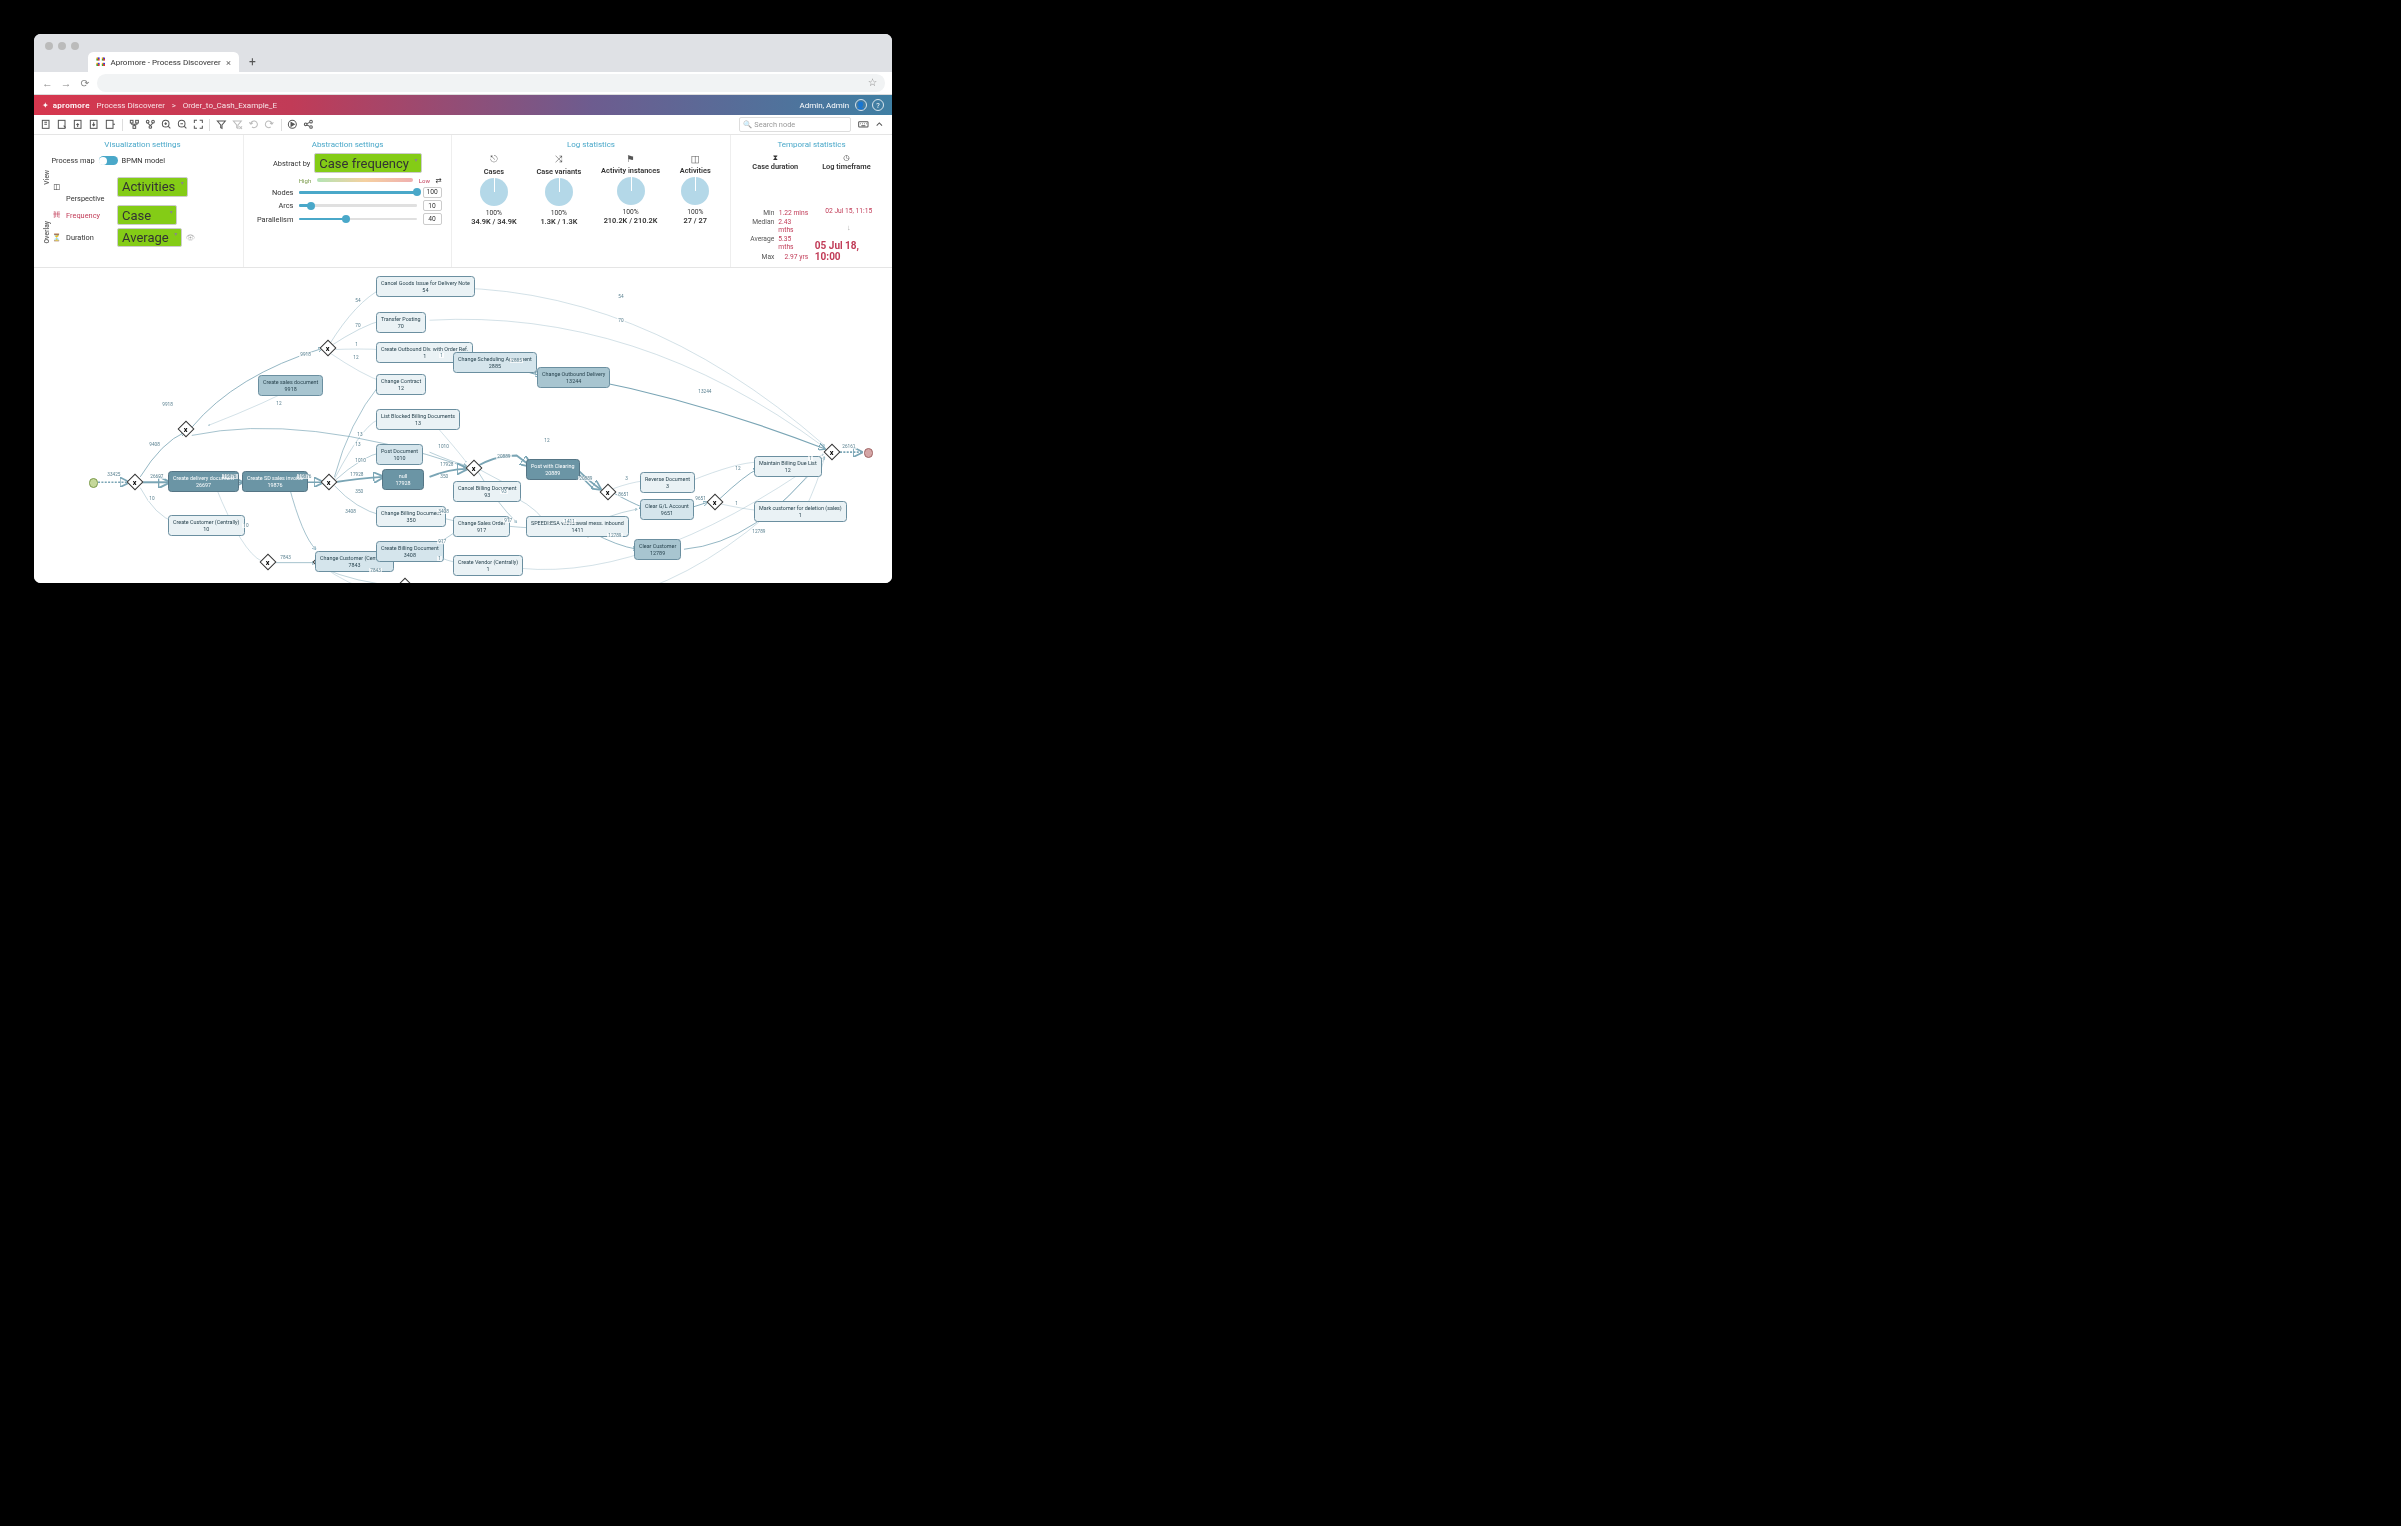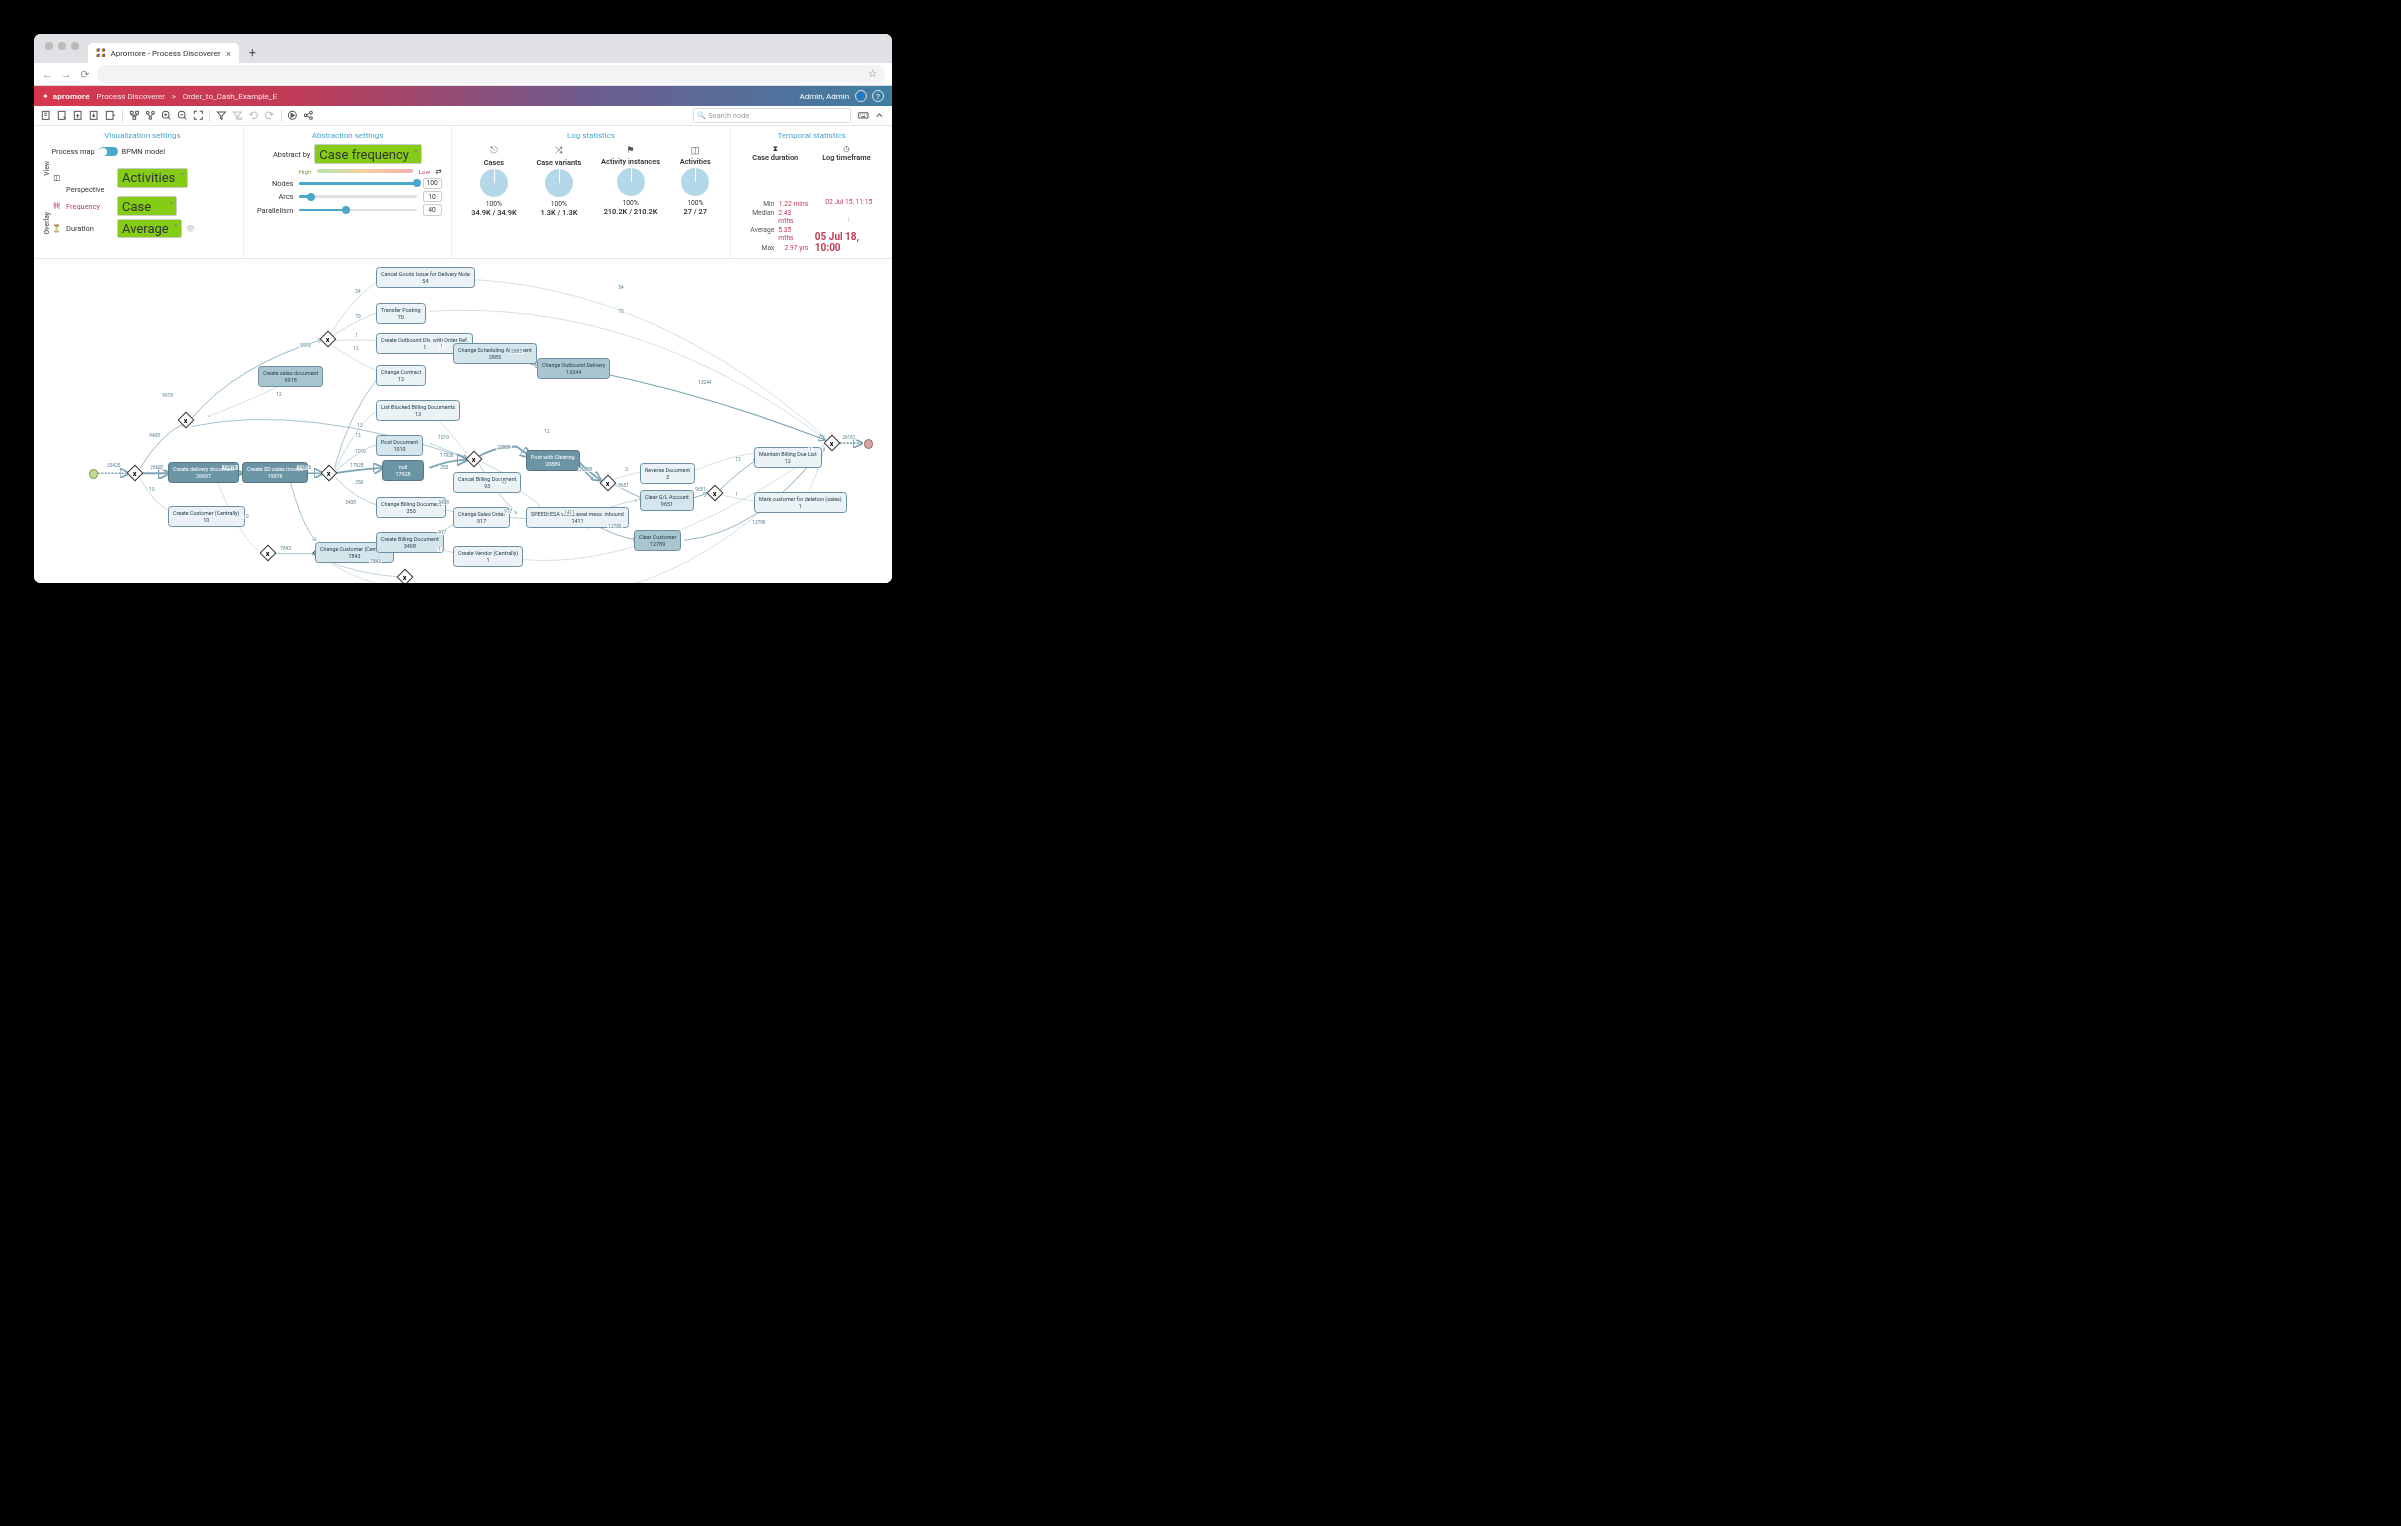--- a/index.html
+++ b/index.html
@@ -1,40 +1,40 @@
 <!DOCTYPE html>
 <html style="font-size:10.7px"><head>
 <meta charset="utf-8">
 <style>
   * { box-sizing: border-box; margin: 0; padding: 0; font-family: -apple-system, BlinkMacSystemFont, "Segoe UI", Roboto, Helvetica, Arial, sans-serif; }
   body { background: #000; padding: 34px; }
   .window { width: 858px; height: 549px; background: #fff; border-radius: 6.7px; overflow: hidden; box-shadow: 0 13.4px 40px rgba(0,0,0,.5); position: relative; }
   
-  .chrome-top { height: 29px; background: #dfe1e5; display: flex; align-items: flex-end; padding: 0 6.7px; text-align: center; }
+  .chrome-top { height: 38px; background: #dfe1e5; display: flex; align-items: flex-end; padding: 0 6.7px; text-align: center; }
   .traffic { position: absolute; top: 8px; left: 10.7px; display: flex; gap: 5.4px; }
   .traffic span { width: 8px; height: 8px; border-radius: 50%; background: #bbb; display: inline-block; }
   .tab { background: #fff; border-radius: 5.4px 5.4px 0 0; height: 20px; display: flex; align-items: center; padding: 0 8px; font-size: 8px; color: #333; gap: 5.4px; margin-left: 47px; }
   .tab .fav { width: 9.4px; height: 9.4px; background: radial-gradient(circle, #d33 1.3px, transparent 1.3px), radial-gradient(circle, #3a3 1.3px, transparent 1.3px) 4px 0, radial-gradient(circle, #33d 1.3px, transparent 1.3px) 0 4px, radial-gradient(circle, #fa0 1.3px, transparent 1.3px) 4px 4px; background-size: 5.4px 5.4px; border-radius: 1.3px; }
   .tab .close { color: #666; font-size: 9.4px; }
   .newtab { width: 16px; height: 16px; display: flex; align-items: center; justify-content: center; color: #555; font-size: 12px; margin-left: 5.4px; margin-bottom: 2px; }
   .chrome-url { height: 23px; background: #fff; border-bottom: 0.7px solid #ddd; display: flex; align-items: center; padding: 0 6.7px; gap: 5.4px; }
   .chrome-url .nav-ic { color: #888; font-size: 10.7px; width: 13.4px; text-align: center; }
   .urlbar { flex: 1; height: 17.4px; background: #f1f3f4; border-radius: 8.7px; display: flex; align-items: center; justify-content: flex-end; padding: 0 8px; color: #888; }
   
   .app-header { height: 20px; background: linear-gradient(90deg, #d6374e 0%, #c13b57 30%, #6d5c8f 65%, #3f7fa3 100%); display: flex; align-items: center; padding: 0 8px; color: #fff; font-size: 8px; }
   .app-header .logo { font-weight: 600; letter-spacing: 0.3px; }
   .app-header .bc { opacity: .85; margin-left: 6.7px; }
   .app-header .right { margin-left: auto; display: flex; align-items: center; gap: 5.4px; }
   .app-header .ic { width: 12px; height: 12px; border: 1px solid rgba(255,255,255,.8); border-radius: 50%; display: inline-flex; align-items: center; justify-content: center; font-size: 7.4px; }
   
   .toolbar { height: 20px; border-bottom: 0.7px solid #e5e5e5; display: flex; align-items: center; padding: 0 5.4px; gap: 1.3px; }
   .tbtn { width: 14.7px; height: 14.7px; display: flex; align-items: center; justify-content: center; color: #555; border-radius: 2px; }
   .tbtn svg { width: 10.7px; height: 10.7px; stroke: #555; fill: none; stroke-width: 1.5; }
   .tsep { width: 0.7px; height: 12px; background: #ddd; margin: 0 2.7px; }
-  .toolbar .search { margin-left: auto; height: 14.7px; width: 158px; border: 0.7px solid #ddd; border-radius: 2px; font-size: 7.4px; padding: 0 4px 0 14.7px; color: #999; position: relative; display:flex; align-items:center;}
+  .toolbar .search { margin-left: auto; height: 14.7px; width: 112px; border: 0.7px solid #ddd; border-radius: 2px; font-size: 7.4px; padding: 0 4px 0 14.7px; color: #999; position: relative; display:flex; align-items:center;}
   .toolbar .search::before { content: "🔍"; position: absolute; left: 3.4px; font-size: 7.4px; opacity:.6;}
   
   .settings { display: flex; border-bottom: 0.7px solid #e5e5e5; font-size: 7.4px; color: #333; }
   .panel { padding: 5.4px 9.4px; border-right: 0.7px solid #eee; }
   .panel h3 { color: #4aa8c9; font-weight: 400; font-size: 8px; text-align: center; margin-bottom: 4px; }
   .vlabel { writing-mode: vertical-rl; transform: rotate(180deg); font-size: 6.7px; color: #666; font-weight:600; }
   .row { display: flex; align-items: center; gap: 4px; margin: 2.7px 0; min-height:14.7px;}
   .toggle { width: 19px; height: 9.4px; background: #4aa8c9; border-radius: 4.7px; position: relative; }
   .toggle::after { content: ""; width: 8px; height: 8px; background: #fff; border-radius: 50%; position: absolute; top: 0.7px; left: 0.7px; }
   .select { border: 0.7px solid #ccc; border-radius: 2px; padding: 1.3px 12px 1.3px 4px; font-size: 13px; position: relative; min-width: 60px; background:#84cc16;}

